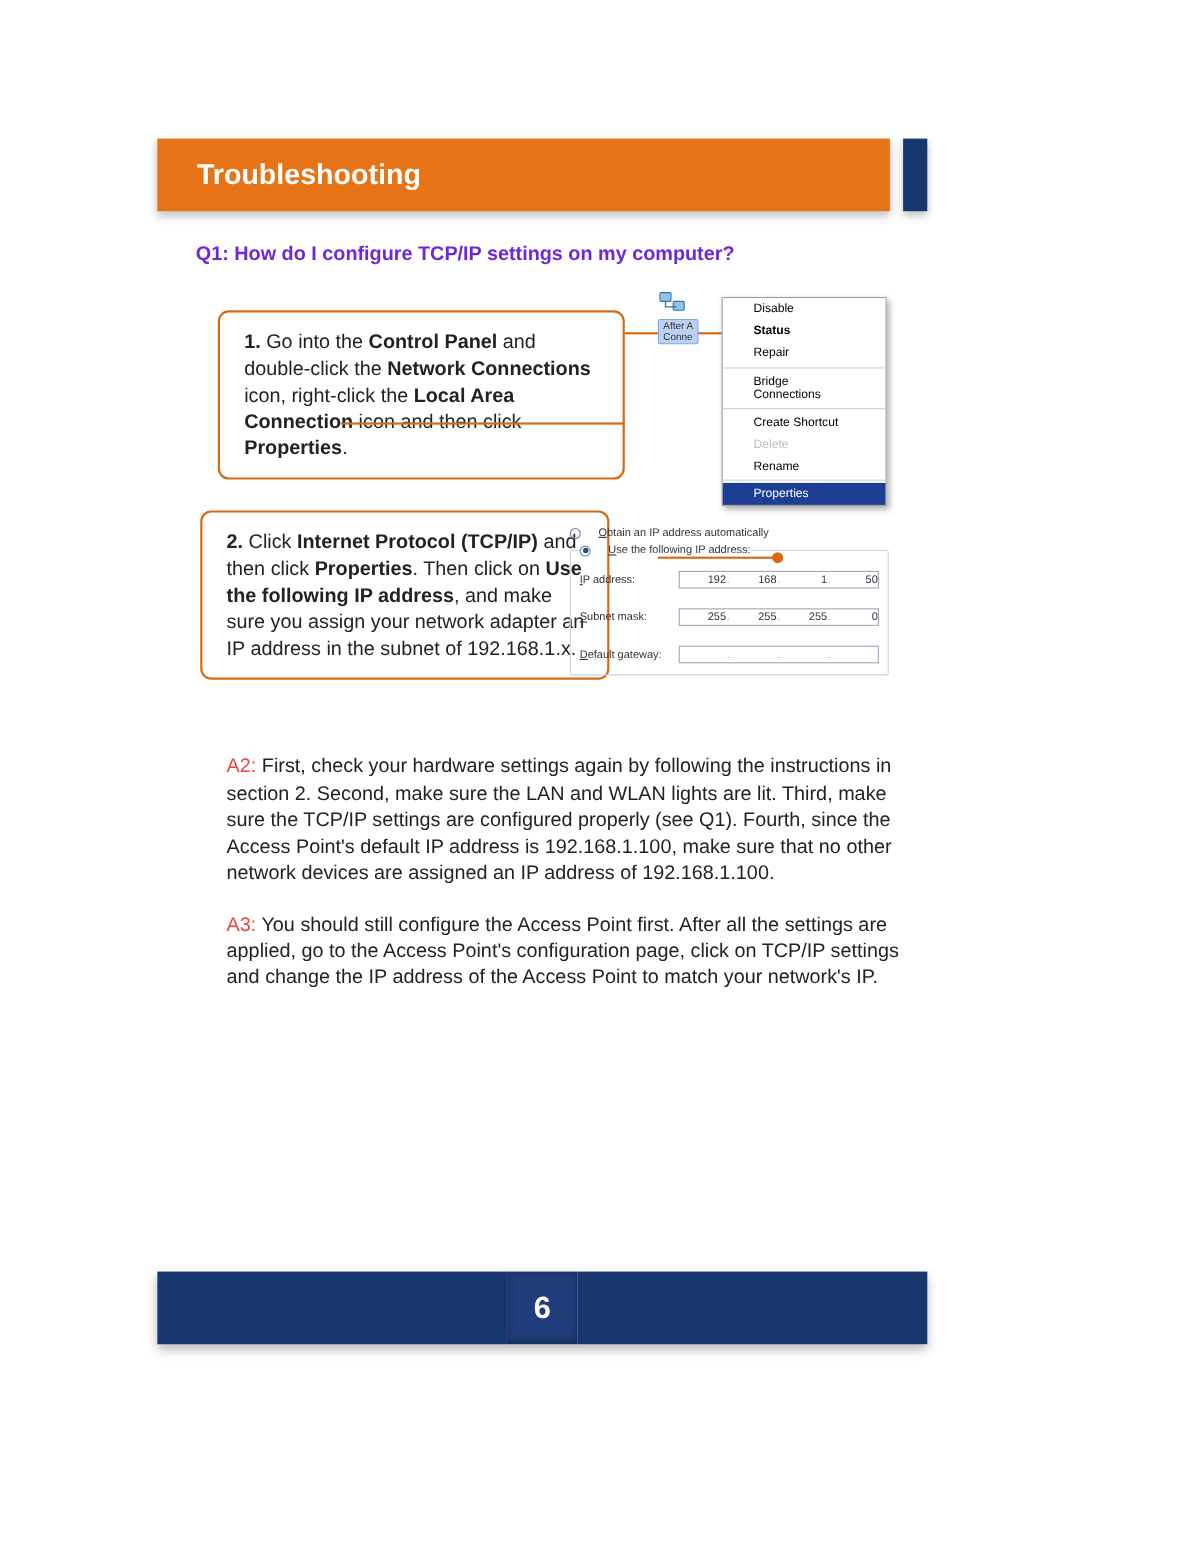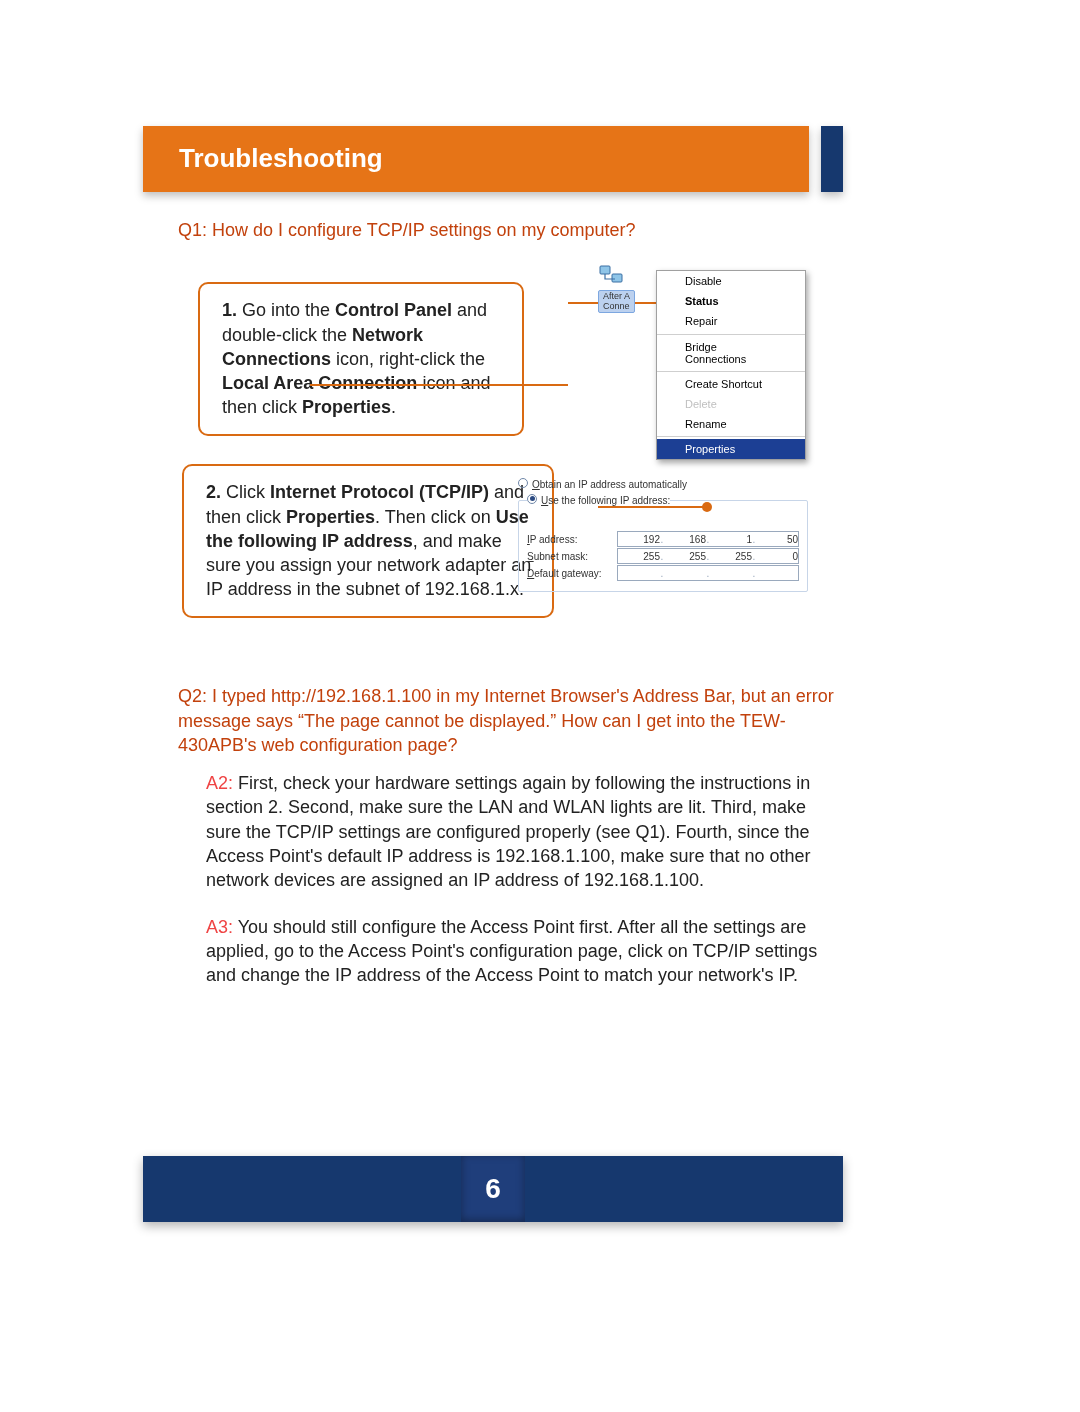--- a/index.html
+++ b/index.html
@@ -16,38 +16,38 @@
   
   .header{position:absolute;left:143px;right:237px;top:126px;height:66px;display:flex}
   .header-main{flex:1;background:var(--orange);display:flex;align-items:center;
     padding-left:36px;color:#fff;font-weight:700;font-size:26px;
     box-shadow:0 4px 8px rgba(0,0,0,.25)}
   .header-side{width:22px;background:var(--navy);margin-left:12px;
     box-shadow:0 4px 8px rgba(0,0,0,.25)}
 
   .content{position:absolute;left:178px;right:232px;top:218px}
 
-  .q{color:#c2410c;font-weight:400;margin:0 0 14px 0}
+  .q{color:#6d28d9;font-weight:700;margin:0 0 14px 0}
   .a{margin:0 0 22px 28px;padding-right:4px}
   .a-label{color:#ef4444;font-weight:400}
 
   
   .step-wrap{position:relative;margin:22px 0 40px 0;height:160px}
   .step-box{position:absolute;border:2px solid var(--orange-dk);border-radius:10px;
     background:#fff;padding:14px 18px 14px 22px;font-size:18px;line-height:1.35}
   .step-num{font-weight:700}
   .b{font-weight:700}
 
   
   .pointer{position:absolute;height:2px;background:var(--orange-dk)}
   .pointer::after{content:"";position:absolute;right:-6px;top:-4px;width:10px;height:10px;
     border-radius:50%;background:var(--orange-dk)}
 
   
-  #s1 .step-box{left:20px;top:18px;width:326px}
+  #s1 .step-box{left:20px;top:18px;width:370px}
   #s1 .pointer-a{left:390px;top:38px;width:218px}
   #s1 .pointer-b{left:132px;top:120px;width:258px}
   #s1 .pointer-b::after{display:none}
 
   
   .ctx{position:absolute;top:0;left:420px;width:258px}
   .ctx .lac{position:absolute;left:0;top:0;width:56px;font-size:9px;line-height:1.05;
     color:#333}
   .ctx .lac .lac-label{background:#bcd1ef;border:1px solid #7da7e0;border-radius:2px;
     padding:1px 4px;display:inline-block;margin-top:2px}
@@ -62,26 +62,26 @@
   .menu hr{border:none;border-top:1px solid #cfcfcf;margin:2px 0}
 
   
   #s2{height:190px;margin-bottom:30px}
   #s2 .step-box{left:4px;top:0;width:372px}
   #s2 .pointer-a{left:420px;top:42px;width:108px}
   .ip-panel{position:absolute;left:340px;top:14px;width:290px;font-size:10px;
     color:#333}
   .ip-panel fieldset{border:1px solid #c7d5e8;border-radius:2px;margin:0;padding:6px 8px 10px}
   .ip-panel legend{padding:0}
-  .radio-row{display:flex;gap:4px;margin-bottom:2px}
+  .radio-row{display:flex;align-items:center;gap:16px;margin-bottom:2px}
   .radio-dot{width:10px;height:10px;border:1px solid #6f87a8;border-radius:50%;
     display:flex;align-items:center;justify-content:center}
   .radio-dot.on::after{content:"";width:5px;height:5px;border-radius:50%;background:#2b4a82}
   .u{text-decoration:underline}
-  .ip-grid{margin-top:16px;display:grid;grid-template-columns:90px 1fr;row-gap:1px;
+  .ip-grid{margin-top:4px;display:grid;grid-template-columns:90px 1fr;row-gap:18px;
     align-items:center}
   .ip-box{display:flex;gap:0;border:1px solid #9aa9bd;background:#fff;height:16px;
     align-items:center;font-size:10px}
   .ip-box span{flex:1;text-align:right}
   .ip-box .dot{flex:0 0 4px;text-align:center;color:#9aa9bd}
 
   
   .footer{position:absolute;left:143px;right:237px;bottom:190px;height:66px;display:flex}
   .footer-left,.footer-right{flex:1;background:var(--navy)}
   .footer-num{width:64px;background:var(--blue);color:#fff;font-weight:700;
@@ -183,23 +183,20 @@
               <span class="dot">.</span>
             <span></span>
               <span class="dot">.</span>
             <span></span>
           </div>
         </div>
       </fieldset>
     </div>
   </div>
 
-  <p class="q">
-    <span>Q2:  </span><span>I typed http://192.168.1.100 in my Internet Browser's Address Bar, but an error message says “The page cannot be displayed.” How can I get into the TEW-430APB's web configuration page?</span>
-  </p>
   <p class="a">
     <span class="a-label">A2: </span><span>First, check your hardware settings again by following the instructions in section 2.  Second, make sure the LAN and WLAN lights are lit.  Third, make sure the TCP/IP settings are configured properly (see Q1).   Fourth, since the Access Point's default IP address is 192.168.1.100, make sure that no other network devices are assigned an IP address of 192.168.1.100.</span>
   </p>
 
   <p class="a">
     <span class="a-label">A3: </span><span>You should still configure the Access Point first. After all the settings are applied, go to the Access Point's configuration page, click on TCP/IP settings and change the IP address of the Access Point to match your network's IP.</span>
   </p>
 </div>
 
 <div class="footer">

